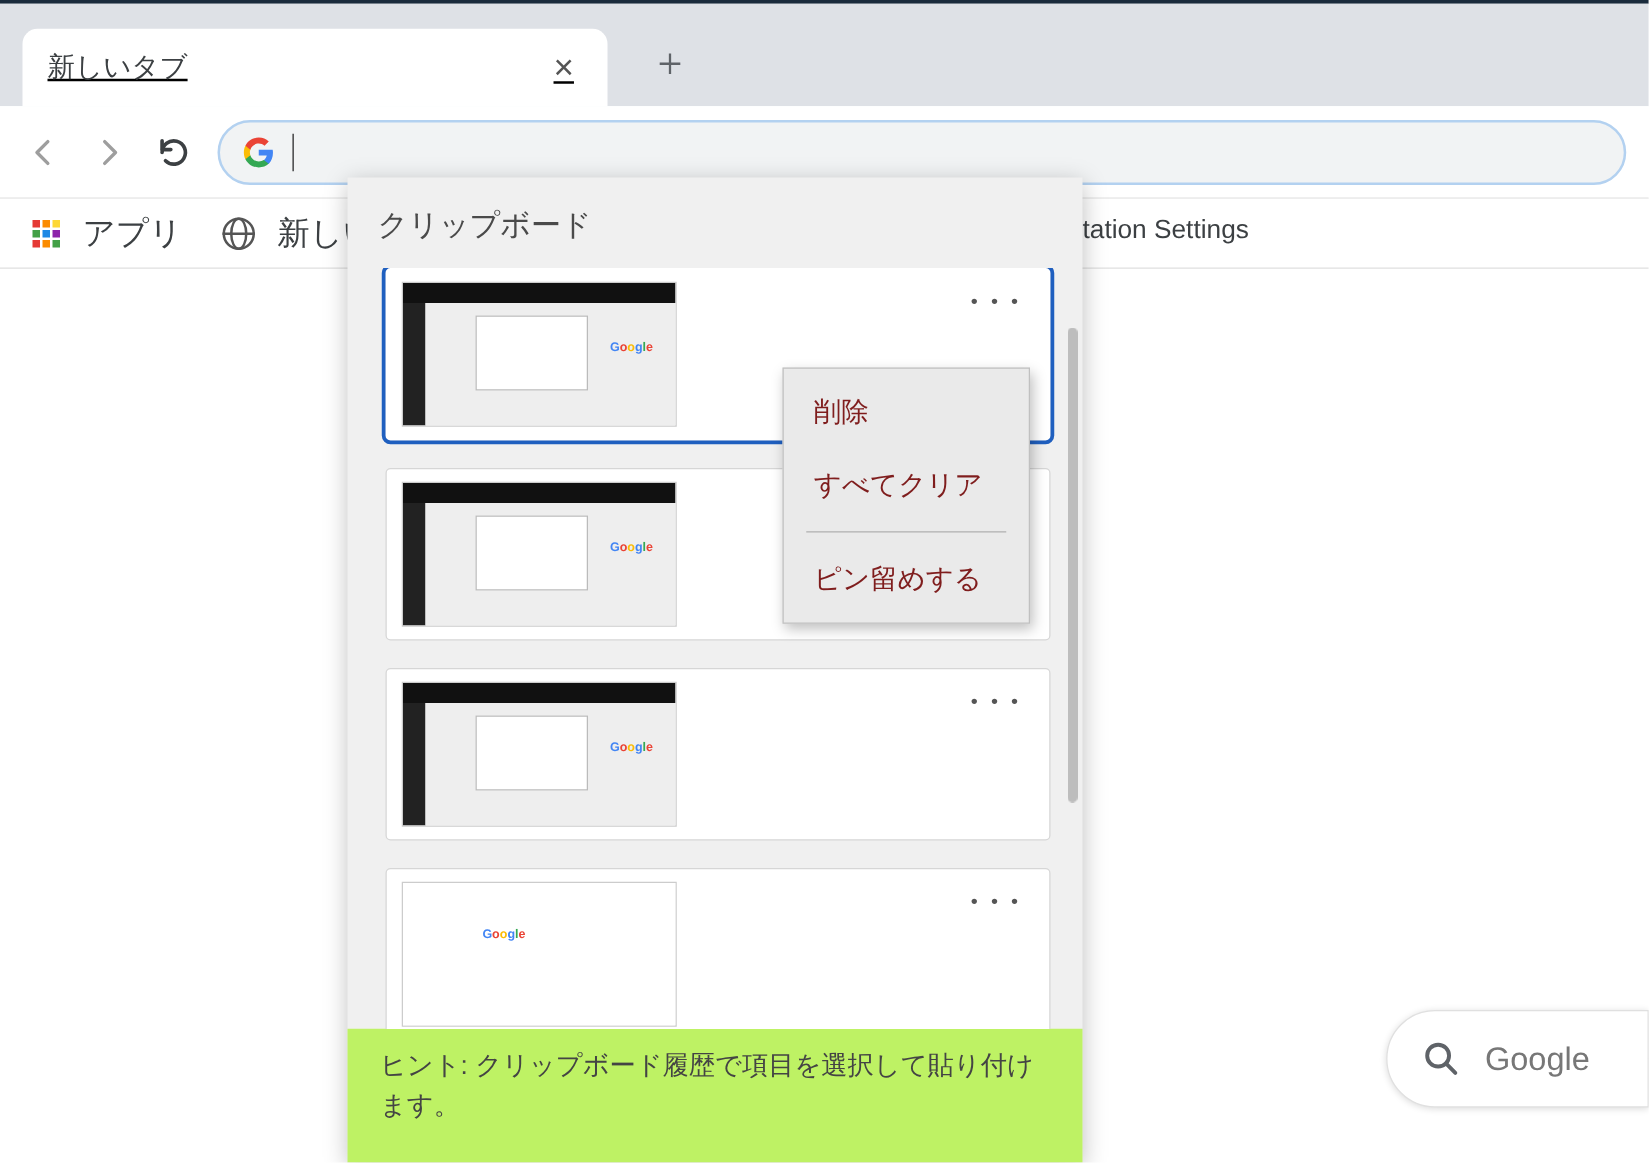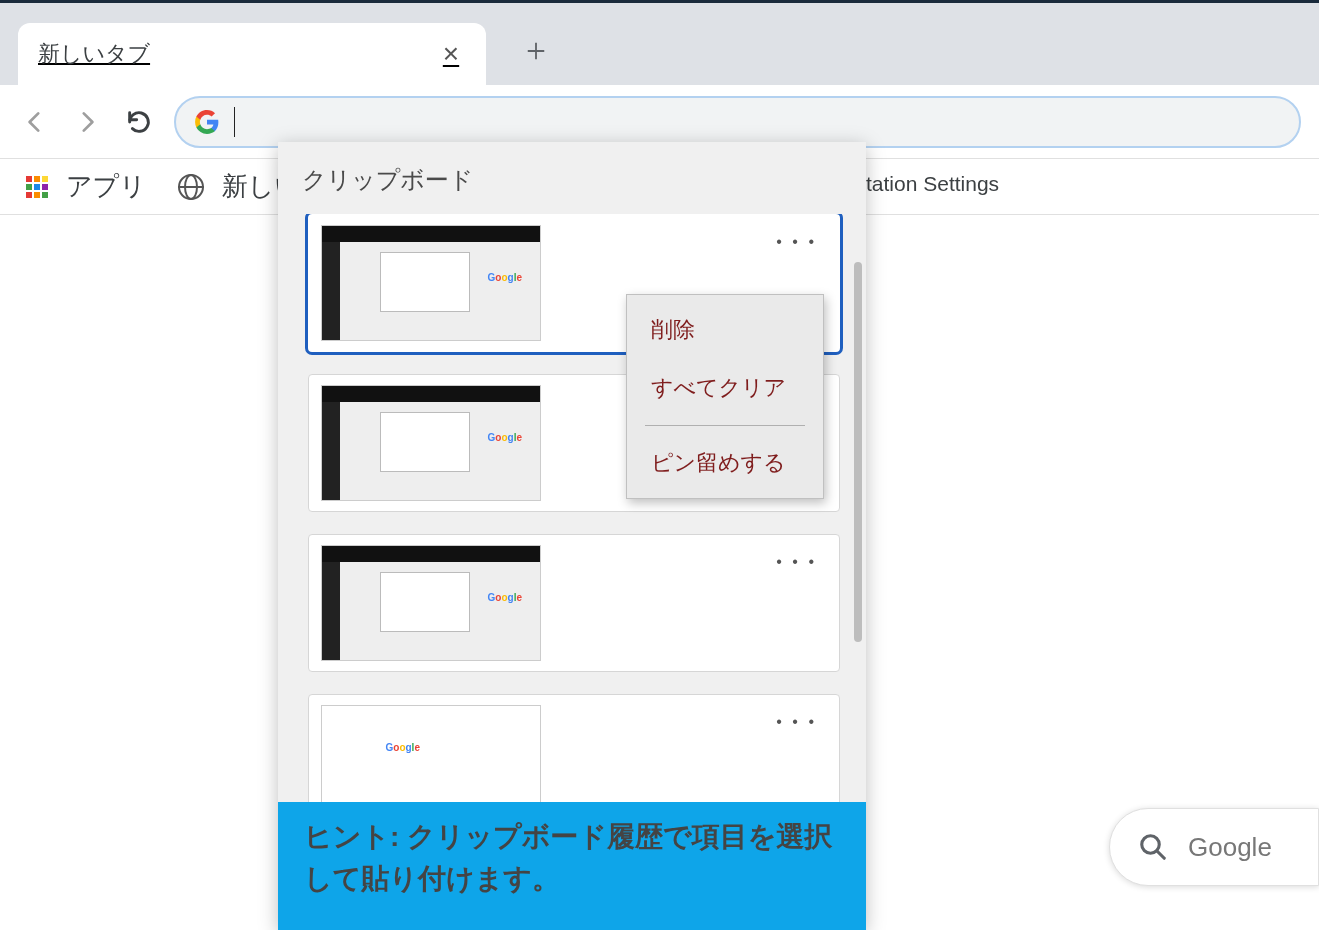--- a/index.html
+++ b/index.html
@@ -45,21 +45,21 @@
 .thumb .bar{position:absolute;top:0;left:0;right:0;height:16px;background:#111;}
 .thumb .side{position:absolute;top:16px;left:0;bottom:0;width:18px;background:#222;}
 .thumb .area{position:absolute;top:16px;left:18px;bottom:0;right:0;background:#eee;}
 .thumb .win{position:absolute;top:26px;left:58px;width:90px;height:60px;background:#fff;border:1px solid #bbb;}
 .thumb .logo{position:absolute;top:46px;right:18px;font-size:10px;font-weight:bold;}
 .thumb .logo b:nth-child(1){color:#4285F4;} .thumb .logo b:nth-child(2){color:#EA4335;} .thumb .logo b:nth-child(3){color:#FBBC05;} .thumb .logo b:nth-child(4){color:#4285F4;} .thumb .logo b:nth-child(5){color:#34A853;} .thumb .logo b:nth-child(6){color:#EA4335;}
 .thumb.alt { background:#fff; }
 .thumb.alt .area{left:0;top:0;background:#fff;}
 .thumb.alt .logo{position:absolute;top:36px;left:50%;transform:translateX(-50%);}
 .dots { position:absolute; top:18px; right:22px; color:#555; letter-spacing:3px; font-size:16px; cursor:pointer;}
-.cb-hint { padding: 14px 26px 30px; font-size: 28px; color: #444; line-height: 1.5; background:#0ea5e9;font-weight:bold; }
+.cb-hint { padding: 14px 26px 30px; font-size: 21px; color: #444; line-height: 1.5; background:#bef264; }
 
 
 .cb-scroll { position:absolute; right:4px; top:120px; width:8px; height:500px; background:transparent; }
 .cb-scroll .thumb-bar{position:absolute;top:0;width:100%;height:380px;background:#bdbdbd;border-radius:4px;}
 
 
 .ctx-menu { position: absolute; left: 626px; top: 294px; width: 198px; background: #eaeaea; border: 1px solid #c0c0c0; box-shadow: 2px 4px 10px rgba(0,0,0,.25); padding: 6px 0; }
 .ctx-item { padding: 14px 24px; font-size: 22px; color: #7f1d1d; cursor: pointer; }
 .ctx-sep { height:1px; background:#b0b0b0; margin: 8px 18px; }
 

